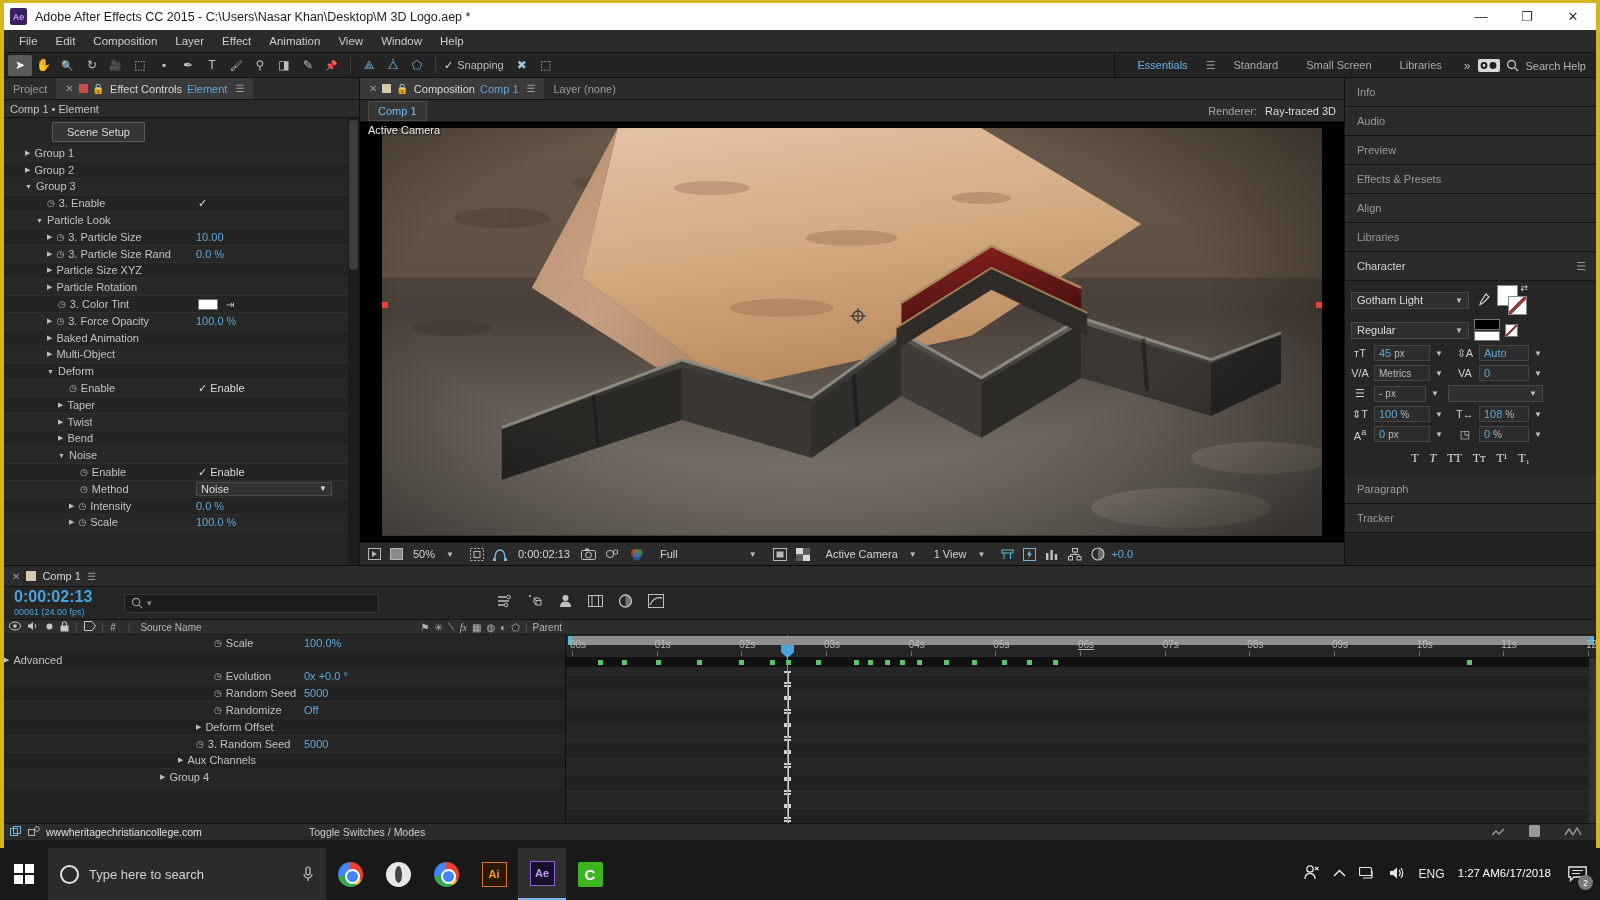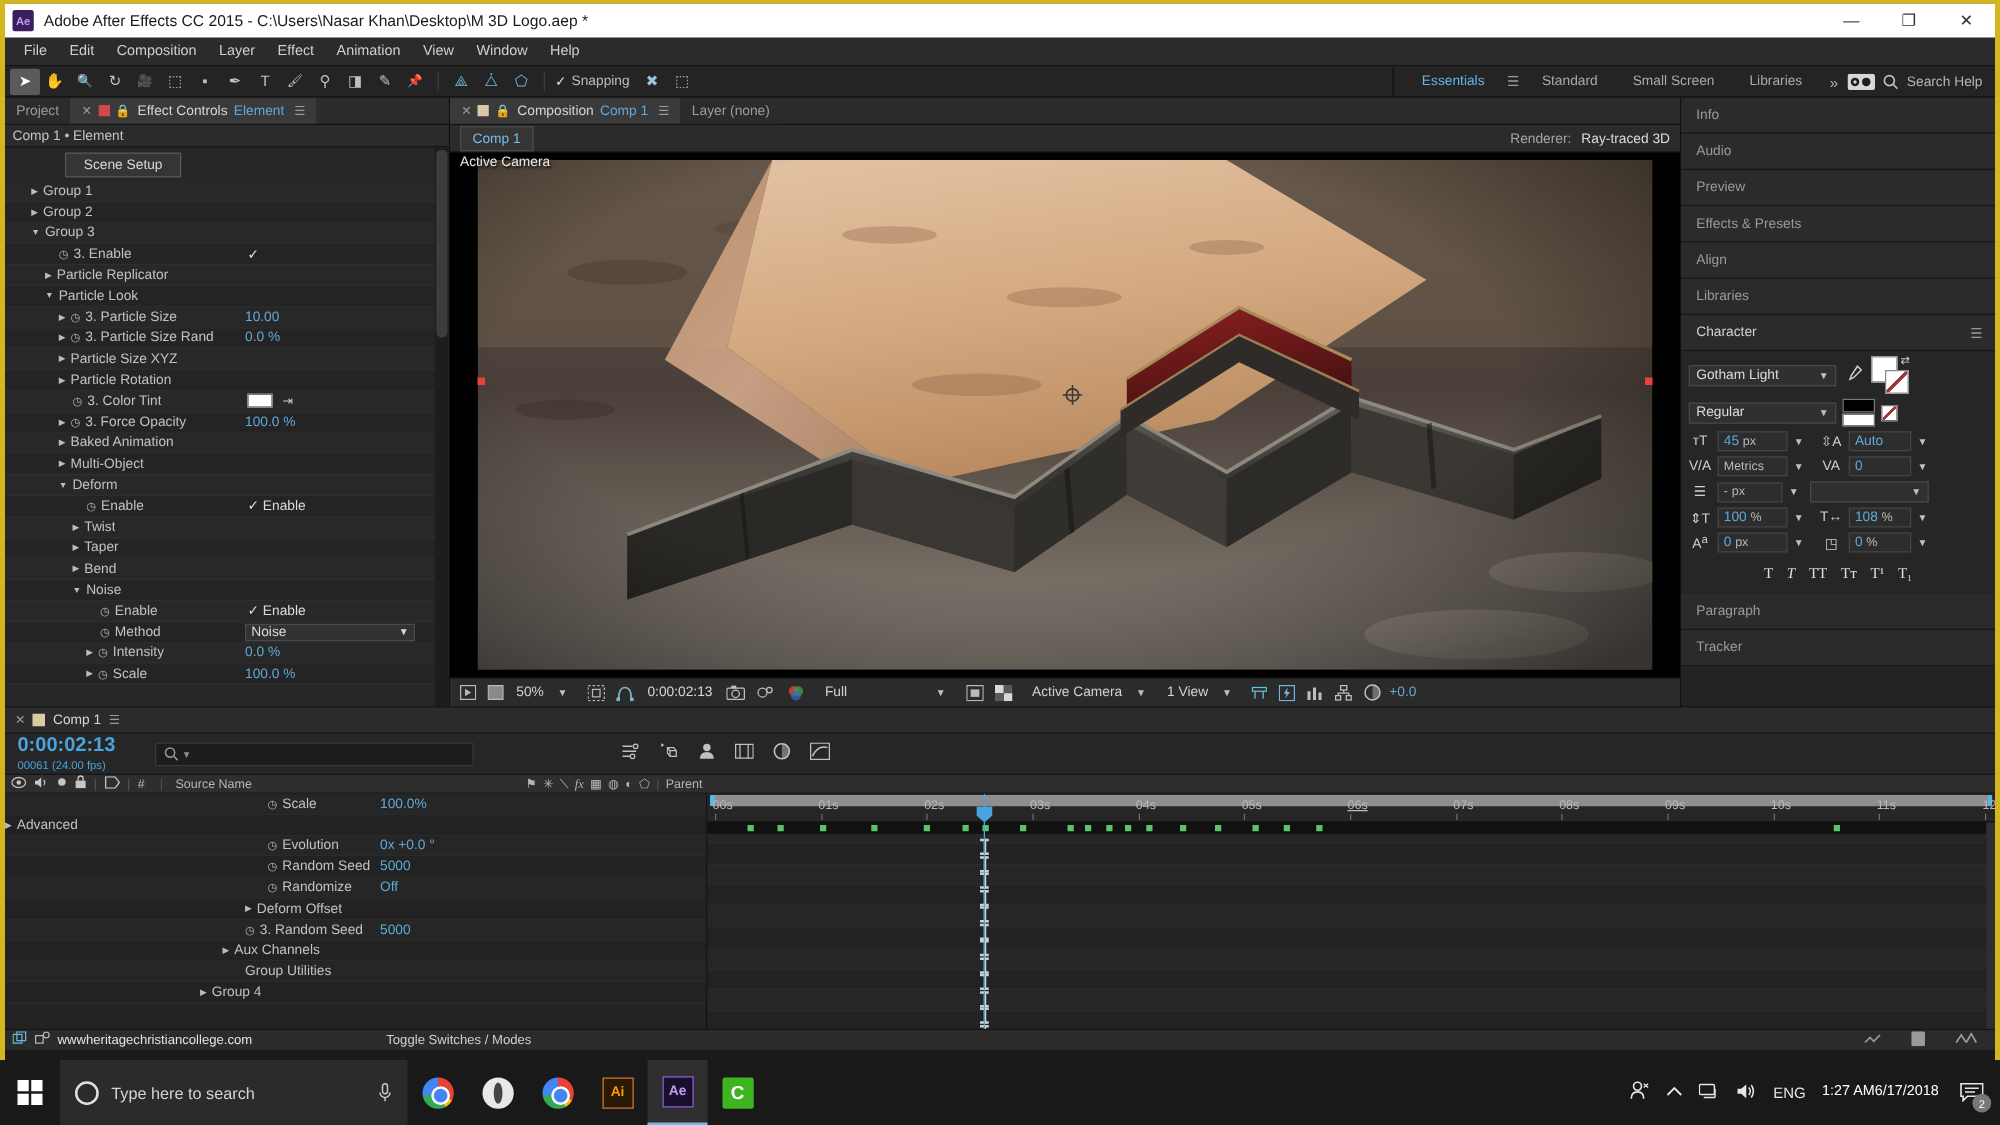--- a/index.html
+++ b/index.html
@@ -391,26 +391,20 @@
             </div>
             <div class="ec-row">
               <div class="ec-name" style="padding-left: 43px;">
                 <span class="sw">◷</span>
                 <span>3. Enable</span>
               </div>
               <span class="ec-check">✓</span>
             </div>
             <div class="ec-row">
               <div class="ec-name" style="padding-left: 32px;">
-                <span class="tri">▶</span>
-                <span>Particle Replicator</span>
-              </div>
-            </div>
-            <div class="ec-row">
-              <div class="ec-name" style="padding-left: 32px;">
                 <span class="tri">▼</span>
                 <span>Particle Look</span>
               </div>
             </div>
             <div class="ec-row">
               <div class="ec-name" style="padding-left: 43px;">
                 <span class="tri">▶</span>
                 <span class="sw">◷</span>
                 <span>3. Particle Size</span>
               </div>
@@ -475,27 +469,27 @@
             <div class="ec-row">
               <div class="ec-name" style="padding-left: 65px;">
                 <span class="sw">◷</span>
                 <span>Enable</span>
               </div>
               <span class="ec-check" style="color: rgb(220, 220, 220);">✓ Enable</span>
             </div>
             <div class="ec-row">
               <div class="ec-name" style="padding-left: 54px;">
                 <span class="tri">▶</span>
+                <span>Taper</span>
+              </div>
+            </div>
+            <div class="ec-row">
+              <div class="ec-name" style="padding-left: 54px;">
+                <span class="tri">▶</span>
                 <span>Twist</span>
-              </div>
-            </div>
-            <div class="ec-row">
-              <div class="ec-name" style="padding-left: 54px;">
-                <span class="tri">▶</span>
-                <span>Taper</span>
               </div>
             </div>
             <div class="ec-row">
               <div class="ec-name" style="padding-left: 54px;">
                 <span class="tri">▶</span>
                 <span>Bend</span>
               </div>
             </div>
             <div class="ec-row">
               <div class="ec-name" style="padding-left: 54px;">
@@ -1047,25 +1041,20 @@
               </div>
               <span class="tl-val">5000</span>
             </div>
             <div class="tl-row" style="position: relative;">
               <div class="ec-name" style="padding-left: 174px;">
                 <span class="tri">▶</span>
                 <span>Aux Channels</span>
               </div>
             </div>
             <div class="tl-row" style="position: relative;">
-              <div class="ec-name" style="padding-left: 192px;">
-                <span>Group Utilities</span>
-              </div>
-            </div>
-            <div class="tl-row" style="position: relative;">
               <div class="ec-name" style="padding-left: 156px;">
                 <span class="tri">▶</span>
                 <span>Group 4</span>
               </div>
             </div>
           </div>
       </div>
       <div class="tl-right">
         <div class="ruler">
           <div class="workarea"></div>

